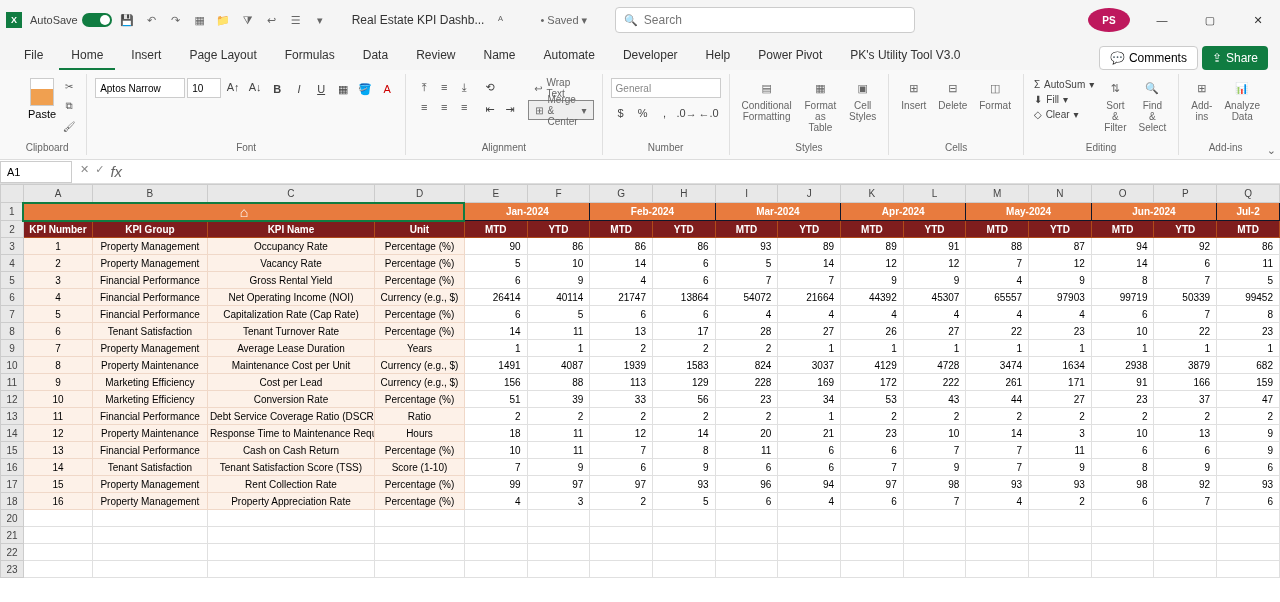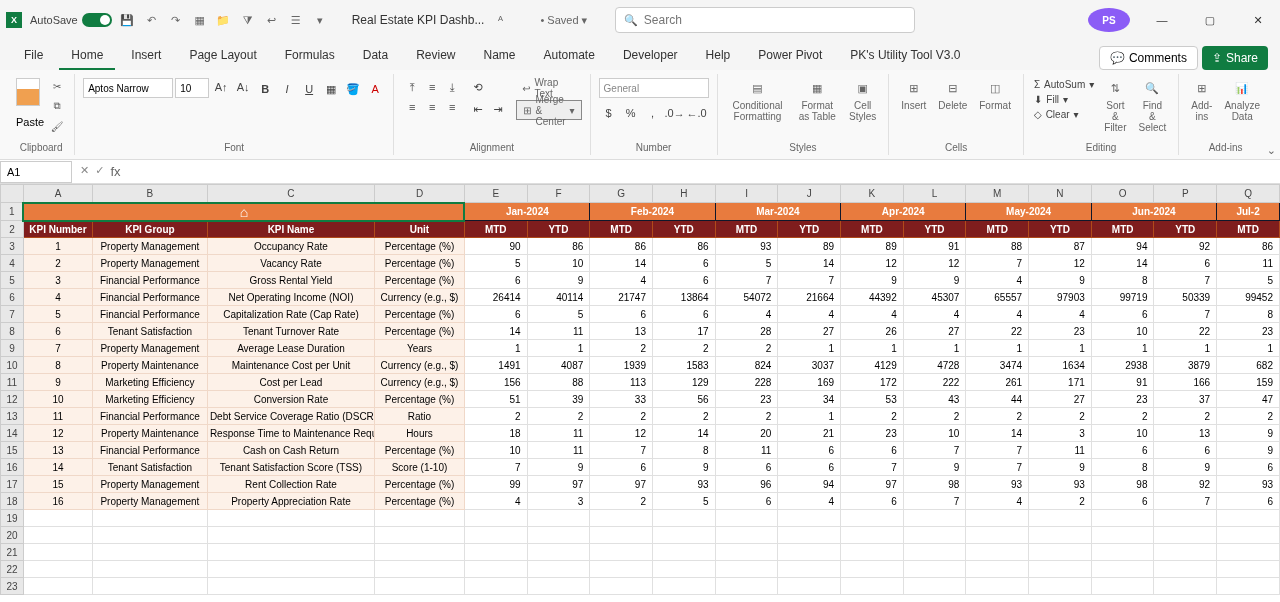--- a/index.html
+++ b/index.html
@@ -10,37 +10,37 @@
 .excel-icon { width: 16px; height: 16px; background: #107c41; display: inline-flex; align-items: center; justify-content: center; color: white; font-size: 9px; font-weight: bold; }
 .autosave { display: flex; align-items: center; gap: 4px; font-size: 11px; color: #444; }
 .toggle { width: 30px; height: 14px; background: #107c41; border-radius: 7px; position: relative; }
 .toggle::after { content: ""; position: absolute; right: 2px; top: 2px; width: 10px; height: 10px; background: white; border-radius: 50%; }
 .qa-icon { width: 16px; height: 16px; color: #666; display: inline-flex; align-items: center; justify-content: center; cursor: pointer; }
 .filename { font-size: 12px; color: #333; margin-left: 16px; }
 .saved { color: #666; font-size: 11px; margin-left: 24px; }
 .searchbox { flex: 0 0 300px; height: 26px; background: white; border: 1px solid #ccc; border-radius: 4px; display: flex; align-items: center; padding: 0 8px; gap: 6px; margin-left: 20px; }
 .searchbox input { border: none; outline: none; flex: 1; font-size: 12px; }
 .title-right { margin-left: auto; display: flex; align-items: center; gap: 16px; }
-.avatar { width: 42px; height: 24px; border-radius: 50%; background: #8b5cf6; color: white; display: flex; align-items: center; justify-content: center; font-size: 10px; font-weight: bold; }
+.avatar { width: 42px; height: 24px; border-radius: 50%; background: #be185d; color: white; display: flex; align-items: center; justify-content: center; font-size: 10px; font-weight: bold; }
 .win-btn { width: 32px; height: 32px; display: flex; align-items: center; justify-content: center; cursor: pointer; color: #333; }
 
 
 .ribbon-tabs { height: 30px; display: flex; align-items: flex-end; padding: 0 12px; gap: 4px; }
 .tab { padding: 6px 12px; font-size: 12px; color: #333; cursor: pointer; border-bottom: 2px solid transparent; }
 .tab.active { border-bottom: 2px solid #107c41; font-weight: 400; }
 .ribbon-right { margin-left: auto; display: flex; gap: 4px; }
 .comments-btn { background: white; border: 1px solid #ccc; padding: 4px 10px; border-radius: 4px; font-size: 12px; cursor: pointer; display: flex; align-items: center; gap: 4px; }
 .share-btn { background: #107c41; color: white; padding: 4px 10px; border-radius: 4px; font-size: 12px; cursor: pointer; display: flex; align-items: center; gap: 4px; }
 
 
 .ribbon { height: 90px; background: #f9f9f9; border-bottom: 1px solid #ddd; display: flex; padding: 4px 8px; gap: 0; position: relative; }
 .ribbon-group { border-right: 1px solid #e0e0e0; padding: 0 8px; display: flex; flex-direction: column; justify-content: space-between; }
 .group-label { text-align: center; font-size: 10px; color: #666; padding-bottom: 2px; }
 .group-content { display: flex; align-items: flex-start; gap: 4px; flex: 1; padding-top: 4px; }
-.paste-btn { display: flex; flex-direction: column; align-items: flex-start; gap: 10px; cursor: pointer; }
+.paste-btn { display: flex; flex-direction: column; align-items: center; gap: 2px; cursor: pointer; margin-left: 12px; }
 .paste-icon { width: 24px; height: 28px; background: linear-gradient(#fff 40%, #f0a050 40%); border: 1px solid #ccc; }
 .mini-col { display: flex; flex-direction: column; gap: 4px; }
 .mini-btn { width: 18px; height: 16px; display: flex; align-items: center; justify-content: center; cursor: pointer; color: #555; font-size: 10px; }
 .font-name { width: 90px; height: 20px; border: 1px solid #ccc; background: white; font-size: 10px; padding: 0 4px; }
 .font-size { width: 34px; height: 20px; border: 1px solid #ccc; background: white; font-size: 10px; padding: 0 4px; }
 .fmt-row { display: flex; gap: 2px; margin-top: 2px; }
 .fmt-btn { width: 20px; height: 18px; display: flex; align-items: center; justify-content: center; cursor: pointer; color: #444; font-size: 11px; }
 .align-grid { display: grid; grid-template-columns: repeat(3, 18px); grid-template-rows: repeat(2, 18px); gap: 2px; }
 .wrap-merge { display: flex; flex-direction: column; gap: 2px; margin-left: 4px; }
 .wm-btn { height: 20px; padding: 0 6px; display: flex; align-items: center; gap: 4px; font-size: 10px; cursor: pointer; color: #666; }
@@ -50,21 +50,21 @@
 .big-btn .icon { width: 20px; height: 20px; display: flex; align-items: center; justify-content: center; }
 .big-btn span { font-size: 10px; text-align: center; line-height: 1.1; }
 .edit-col { display: flex; flex-direction: column; gap: 2px; font-size: 10px; color: #444; }
 .edit-item { display: flex; align-items: center; gap: 4px; cursor: pointer; padding: 1px 2px; }
 .collapse { position: absolute; right: 4px; bottom: 2px; cursor: pointer; color: #666; }
 
 
 .formula-row { height: 24px; background: white; border-bottom: 1px solid #ddd; display: flex; align-items: center; }
 .namebox { width: 72px; height: 22px; border: 1px solid #ccc; padding: 0 6px; font-size: 11px; background: white; }
 .fx-icons { display: flex; gap: 6px; padding: 0 8px; color: #888; font-size: 11px; }
-.fx-label { color: #666; font-size: 13px; padding-right: 4px; }
+.fx-label { font-style: italic; color: #666; font-size: 15px; padding-right: 4px; }
 .formula-input { flex: 1; border: none; outline: none; height: 20px; font-size: 11px; padding: 0 4px; }
 
 
 .grid-wrap { position: relative; height: 418px; overflow: hidden; background: white; }
 table.sheet { border-collapse: collapse; width: 1280px; table-layout: fixed; }
 .colhdr th { background: #e8e8e8; border: 1px solid #ccc; font-weight: normal; font-size: 10px; color: #444; height: 18px; text-align: center; }
 .rowhdr { background: #e8e8e8; border: 1px solid #ccc; font-size: 10px; color: #444; width: 22px; text-align: center; }
 td { border: 1px solid #e0e0e0; height: 17px; font-size: 10px; text-align: center; padding: 0 2px; overflow: hidden; white-space: nowrap; }
 .selcell { border: 2px solid #107c41 !important; }
 .month-hdr { background: #e87b3e; color: white; font-weight: 600; border: 1px solid #0f172a; }
@@ -658,40 +658,20 @@
           <td class="data-num">4</td>
           <td class="data-num">6</td>
           <td class="data-num">7</td>
           <td class="data-num">4</td>
           <td class="data-num">2</td>
           <td class="data-num">6</td>
           <td class="data-num">7</td>
           <td class="data-num">6</td>
         </tr>
         <tr>
-          <td class="rowhdr">19</td>
-          <td></td>
-          <td></td>
-          <td></td>
-          <td></td>
-          <td></td>
-          <td></td>
-          <td></td>
-          <td></td>
-          <td></td>
-          <td></td>
-          <td></td>
-          <td></td>
-          <td></td>
-          <td></td>
-          <td></td>
-          <td></td>
-          <td></td>
-        </tr>
-        <tr>
           <td class="rowhdr">20</td>
           <td></td>
           <td></td>
           <td></td>
           <td></td>
           <td></td>
           <td></td>
           <td></td>
           <td></td>
           <td></td>

